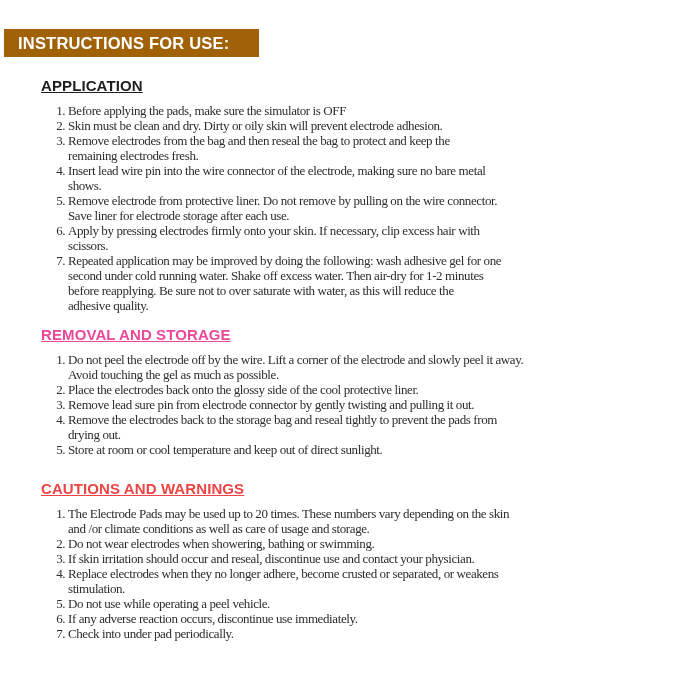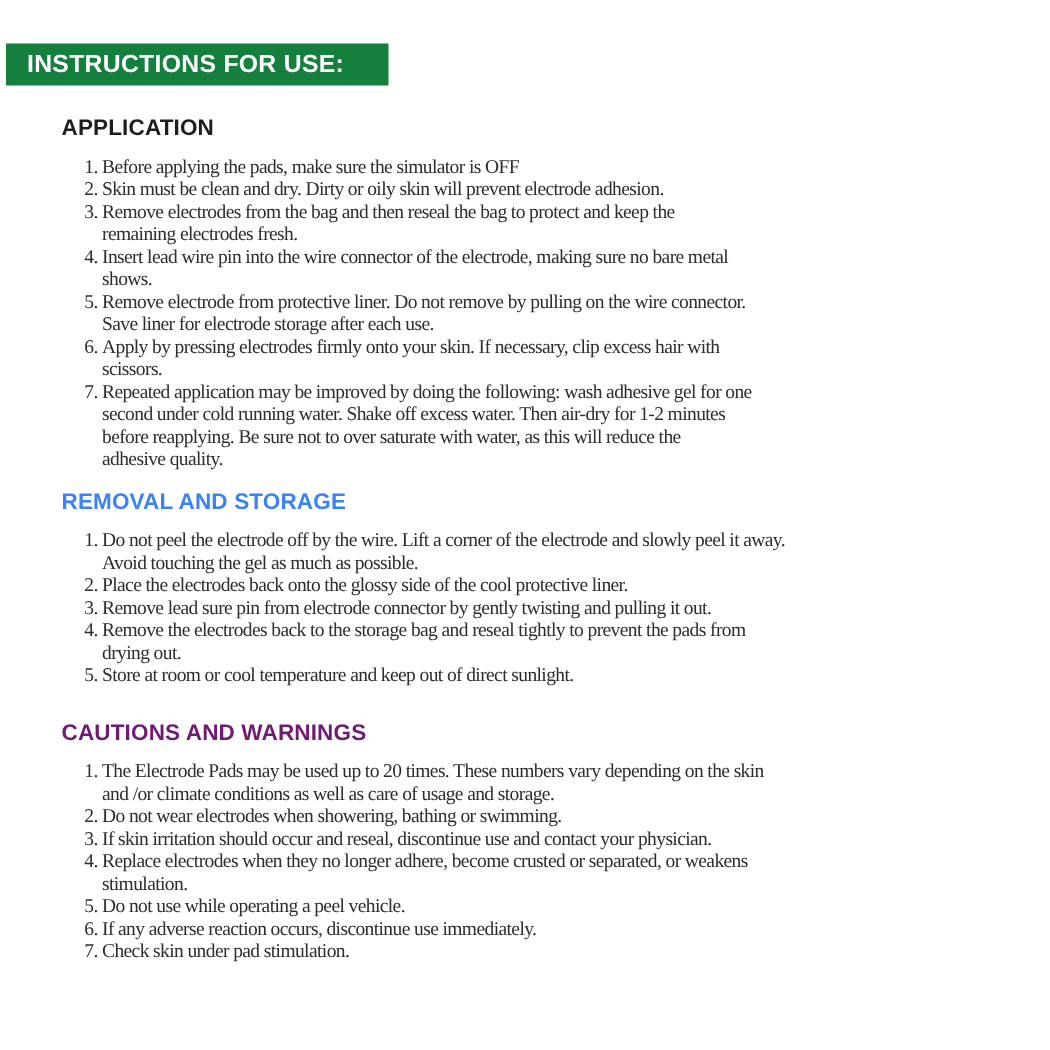--- a/index.html
+++ b/index.html
@@ -31,20 +31,21 @@
   }
   .content {
     padding: 0 12px 0 41px;
   }
   .section-heading {
     margin: 0;
     font-size: 15px;
     font-weight: bold;
     line-height: 15px;
     letter-spacing: 0.1px;
+    text-decoration: underline;
   }
   .section-application .section-heading { margin-top: 21px; }
   .section-removal     .section-heading { margin-top: 14px; }
   .section-cautions    .section-heading { margin-top: 24px; }
   ol.instruction-list {
     margin: 10px 0 0 0;
     padding: 0 0 0 27px;
     font-size: 13px;
     line-height: 15px;
     letter-spacing: -0.4px;
@@ -52,21 +53,21 @@
   ol.instruction-list li {
     white-space: pre-line;
     font-family: Liberation Serif, serif;
   }
 </style>
 </head>
 <body>
 
 <div class="page">
 
-  <div class="banner" style="background-color: #15803d;">
+  <div class="banner" style="background-color: #a16207;">
     <span class="banner-title" style="color: rgb(255, 255, 255);">INSTRUCTIONS FOR USE:</span>
   </div>
 
   <div class="content" style="color: rgb(45, 45, 45);">
 
     <section class="section-application">
       <h2 class="section-heading" style="color: rgb(30, 30, 30);">APPLICATION</h2>
       <ol class="instruction-list">
         <li>Before applying the pads, make sure the simulator is OFF</li>
         <li>Skin must be clean and dry. Dirty or oily skin will prevent electrode adhesion.</li>
@@ -79,41 +80,41 @@
         <li>Apply by pressing electrodes firmly onto your skin. If necessary, clip excess hair with
 scissors.</li>
         <li>Repeated application may be improved by doing the following: wash adhesive gel for one
 second under cold running water. Shake off excess water. Then air-dry for 1-2 minutes
 before reapplying. Be sure not to over saturate with water, as this will reduce the
 adhesive quality.</li>
       </ol>
     </section>
 
     <section class="section-removal">
-      <h2 class="section-heading" style="color: #3b82f6;">REMOVAL AND STORAGE</h2>
+      <h2 class="section-heading" style="color: #ec4899;">REMOVAL AND STORAGE</h2>
       <ol class="instruction-list">
         <li>Do not peel the electrode off by the wire. Lift a corner of the electrode and slowly peel it away.
 Avoid touching the gel as much as possible.</li>
         <li>Place the electrodes back onto the glossy side of the cool protective liner.</li>
         <li>Remove lead sure pin from electrode connector by gently twisting and pulling it out.</li>
         <li>Remove the electrodes back to the storage bag and reseal tightly to prevent the pads from
 drying out.</li>
         <li>Store at room or cool temperature and keep out of direct sunlight.</li>
       </ol>
     </section>
 
     <section class="section-cautions">
-      <h2 class="section-heading" style="color: #701a75;">CAUTIONS AND WARNINGS</h2>
+      <h2 class="section-heading" style="color: #ef4444;">CAUTIONS AND WARNINGS</h2>
       <ol class="instruction-list">
         <li>The Electrode Pads may be used up to 20 times. These numbers vary depending on the skin
 and /or climate conditions as well as care of usage and storage.</li>
         <li>Do not wear electrodes when showering, bathing or swimming.</li>
         <li>If skin irritation should occur and reseal, discontinue use and contact your physician.</li>
         <li>Replace electrodes when they no longer adhere, become crusted or separated, or weakens
 stimulation.</li>
         <li>Do not use while operating a peel vehicle.</li>
         <li>If any adverse reaction occurs, discontinue use immediately.</li>
-        <li>Check skin under pad stimulation.</li>
+        <li>Check into under pad periodically.</li>
       </ol>
     </section>
 
   </div>
 </div>
 
 </body></html>

